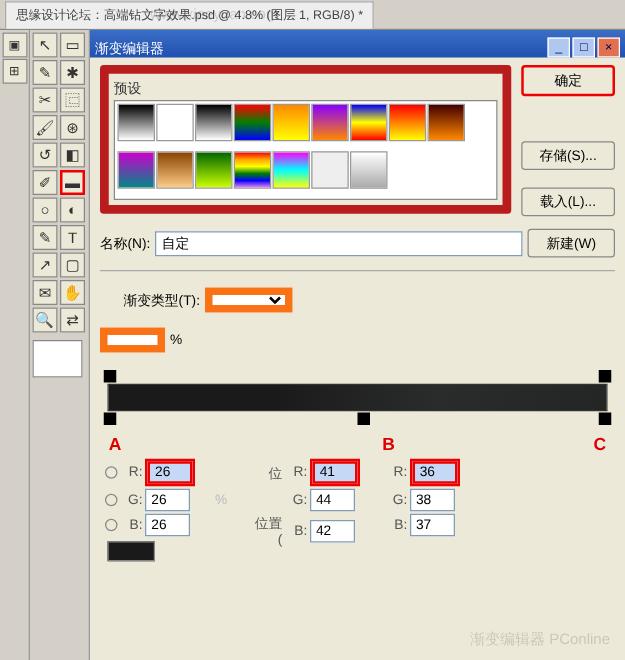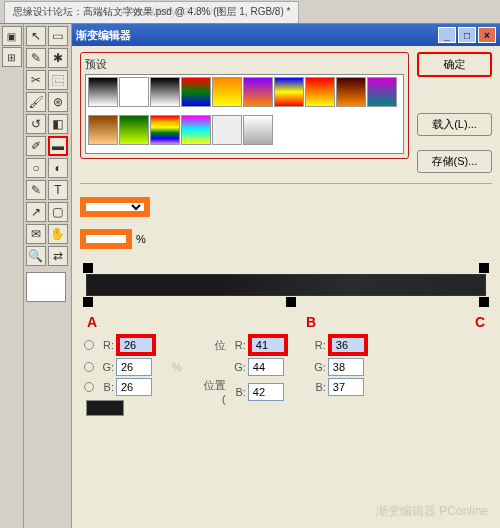--- a/index.html
+++ b/index.html
@@ -7,30 +7,30 @@
 .tab-bar{background:#d4d0c8;border-bottom:1px solid #888;height:24px;display:flex;align-items:center;padding:0 4px}
 .tab{background:#eee;border:1px solid #aaa;padding:2px 8px;font-size:10px;color:#444;border-bottom:none;height:22px;display:flex;align-items:center}
 .main-area{display:flex;height:504px}
 .tool-col{width:24px;background:#d4d0c8;border-right:1px solid #999;display:flex;flex-direction:column;align-items:center;padding-top:2px;gap:1px}
 .tool-btn{width:20px;height:20px;border:1px solid #888;background:#ece9d8;display:flex;align-items:center;justify-content:center;font-size:10px;color:#333}
 .tool-btns{width:48px;background:#d4d0c8;border-right:1px solid #999;display:flex;flex-wrap:wrap;align-content:flex-start;padding:2px;gap:2px}
 .tbtn{width:20px;height:20px;border:1px solid #888;background:#ece9d8;display:flex;align-items:center;justify-content:center;font-size:12px;color:#333;cursor:pointer}
 .tbtn.sel{border:2px solid #e00}
 .swatch{width:40px;height:30px;border:1px solid #888;background:#fff;margin-top:4px}
 .right-panel{flex:1;background:#ece9d8;display:flex;flex-direction:column}
-.titlebar{background:linear-gradient(#3b6ec7,#2050b0);height:22px;display:flex;align-items:center;padding:0 4px;color:#fff;font-weight:bold;font-size:12px}
+.titlebar{background:linear-gradient(#3b6ec7,#2050b0);height:22px;display:flex;align-items:flex-end;padding:0 4px;color:#fff;font-weight:normal;font-size:12px}
 .titlebar .spacer{flex:1}
 .winbtn{width:18px;height:16px;background:#b0c8f0;border:1px solid #fff;margin-left:2px;color:#005;display:flex;align-items:center;justify-content:center;font-size:10px;cursor:pointer}
 .winbtn.close{background:#e07050}
 .dialog-body{flex:1;padding:6px 8px;display:flex;gap:8px}
 .left-side{flex:1;display:flex;flex-direction:column;gap:6px}
 .btn-col{width:75px;display:flex;flex-direction:column;gap:14px;align-items:stretch}
 .winxp-btn{background:#ece9d8;border:1px solid #888;border-radius:3px;padding:3px 2px;text-align:center;cursor:pointer;font-size:11px}
 .winxp-btn.primary{border:2px solid #e00}
-.preset-box{border:1px solid #b91c1c;background:#ece9d8;padding:4px;border-radius:3px}
+.preset-box{border:7px solid #b91c1c;background:#ece9d8;padding:4px;border-radius:3px}
 .preset-label{font-size:11px;color:#333;margin-bottom:2px}
 .preset-grid{border:1px solid #888;background:#fff;padding:2px;display:flex;flex-wrap:wrap;gap:1px;height:80px;overflow:hidden}
 .grad-sw{width:30px;height:30px;border:1px solid #999}
 .name-row{display:flex;align-items:center;gap:4px;margin-top:4px}
 .name-row label{white-space:nowrap}
 .txt-input{flex:1;border:1px solid #7f9db9;background:#fff;padding:2px 4px;height:20px}
 .divider{border-top:1px solid #aaa;margin:4px 0}
 .form-row{display:flex;align-items:center;gap:4px;margin:3px 0}
 .form-row label{width:80px;text-align:right}
 .sel-input{border:6px solid #f97316;background:#fff;padding:1px 20px;height:20px;width:70px}
@@ -119,29 +119,35 @@
                 <div class="grad-sw" style="background:linear-gradient(red,orange,yellow,green,blue,violet)"></div>
                 <div class="grad-sw" style="background:linear-gradient(#f0f,#0ff,#ff0)"></div>
                 <div class="grad-sw" style="background:#eee"></div>
                 <div class="grad-sw" style="background:linear-gradient(#fff,#aaa)"></div>
               </div>
             </div>
           </div>
           <div class="btn-col">
             <div class="winxp-btn primary">确定</div>
             <div style="height:8px"></div>
+            <div class="winxp-btn">存储(S)...</div>
             <div class="winxp-btn">载入(L)...</div>
-            <div class="winxp-btn">存储(S)...</div>
-          </div>
-        </div>
-
+          </div>
+        </div>
+
+        <div class="name-row">
+          <label>名称(N):</label>
+          <input class="txt-input" value="自定" style="">
+          <div class="winxp-btn" style="width:70px">新建(W)</div>
+        </div>
 
         <div class="divider"></div>
 
         <div class="form-row">
+          <label>渐变类型(T):</label>
           <select class="sel-input">
             <option>实底</option>
           </select>
         </div>
         <div class="form-row">
           <input class="sel-input" style="width: 50px;" value="100">
           <span>%</span>
         </div>
 
         <div class="gradient-bar">

